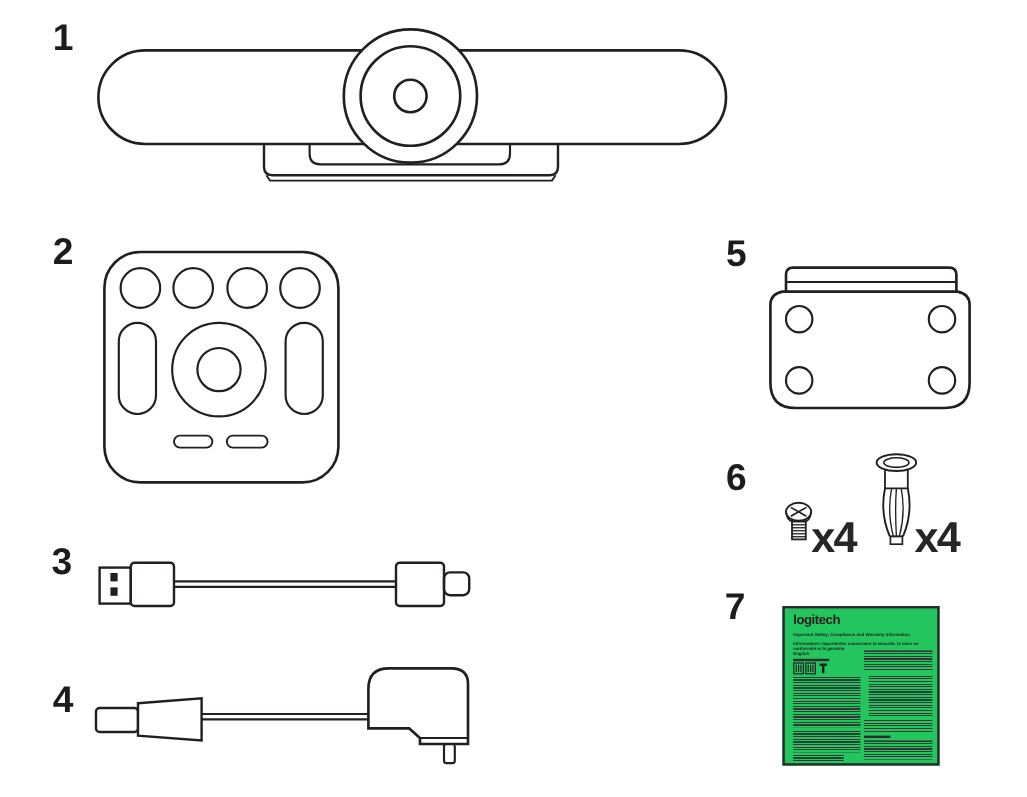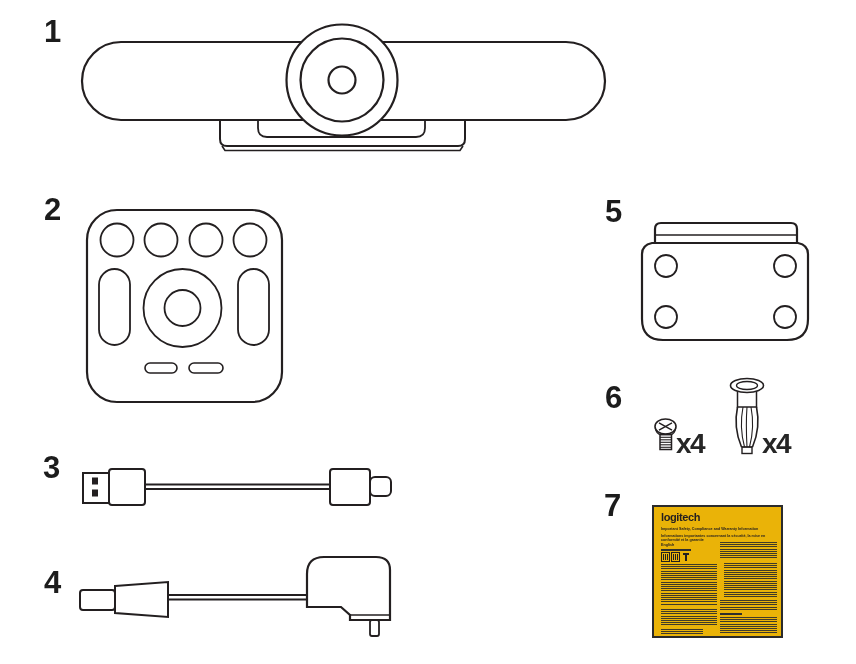--- a/index.html
+++ b/index.html
@@ -7,32 +7,32 @@
   #canvas {
     position:relative; width:856px; height:664px; background:#ffffff;
     font-family:"Liberation Sans", sans-serif; overflow:hidden;
   }
   .num {
     position:absolute; font-size:31px; font-weight:bold; color:#1c1c1c;
     letter-spacing:-1px; line-height:1;
   }
   .illu { position:absolute; }
   .qty {
-    position:absolute; font-size:28px; font-weight:bold; color:#262626;
+    position:absolute; font-size:36px; font-weight:bold; color:#262626;
     letter-spacing:-1.5px; line-height:1;
   }
   svg { display:block; overflow:visible; }
   .ln { stroke:#231f20; fill:none; }
   .lnw { stroke:#231f20; fill:#ffffff; }
   .fillk { fill:#231f20; stroke:none; }
 
   
   .doc {
     position:absolute; left:652px; top:505px; width:131px; height:133px;
-    border:2px solid #2b2b2b; background:#eab308;
+    border:2px solid #2b2b2b; background:#22c55e;
   }
   .doc-abs { position:absolute; color:#231f20; }
   .doc-brand {
     left:7px; top:4px; font-size:11px; font-weight:bold; letter-spacing:-0.4px;
     color:#231f20;
   }
   .doc-tiny {
     font-size:8px; line-height:9px; font-weight:bold;
     transform:scale(0.46); transform-origin:0 0;
   }

